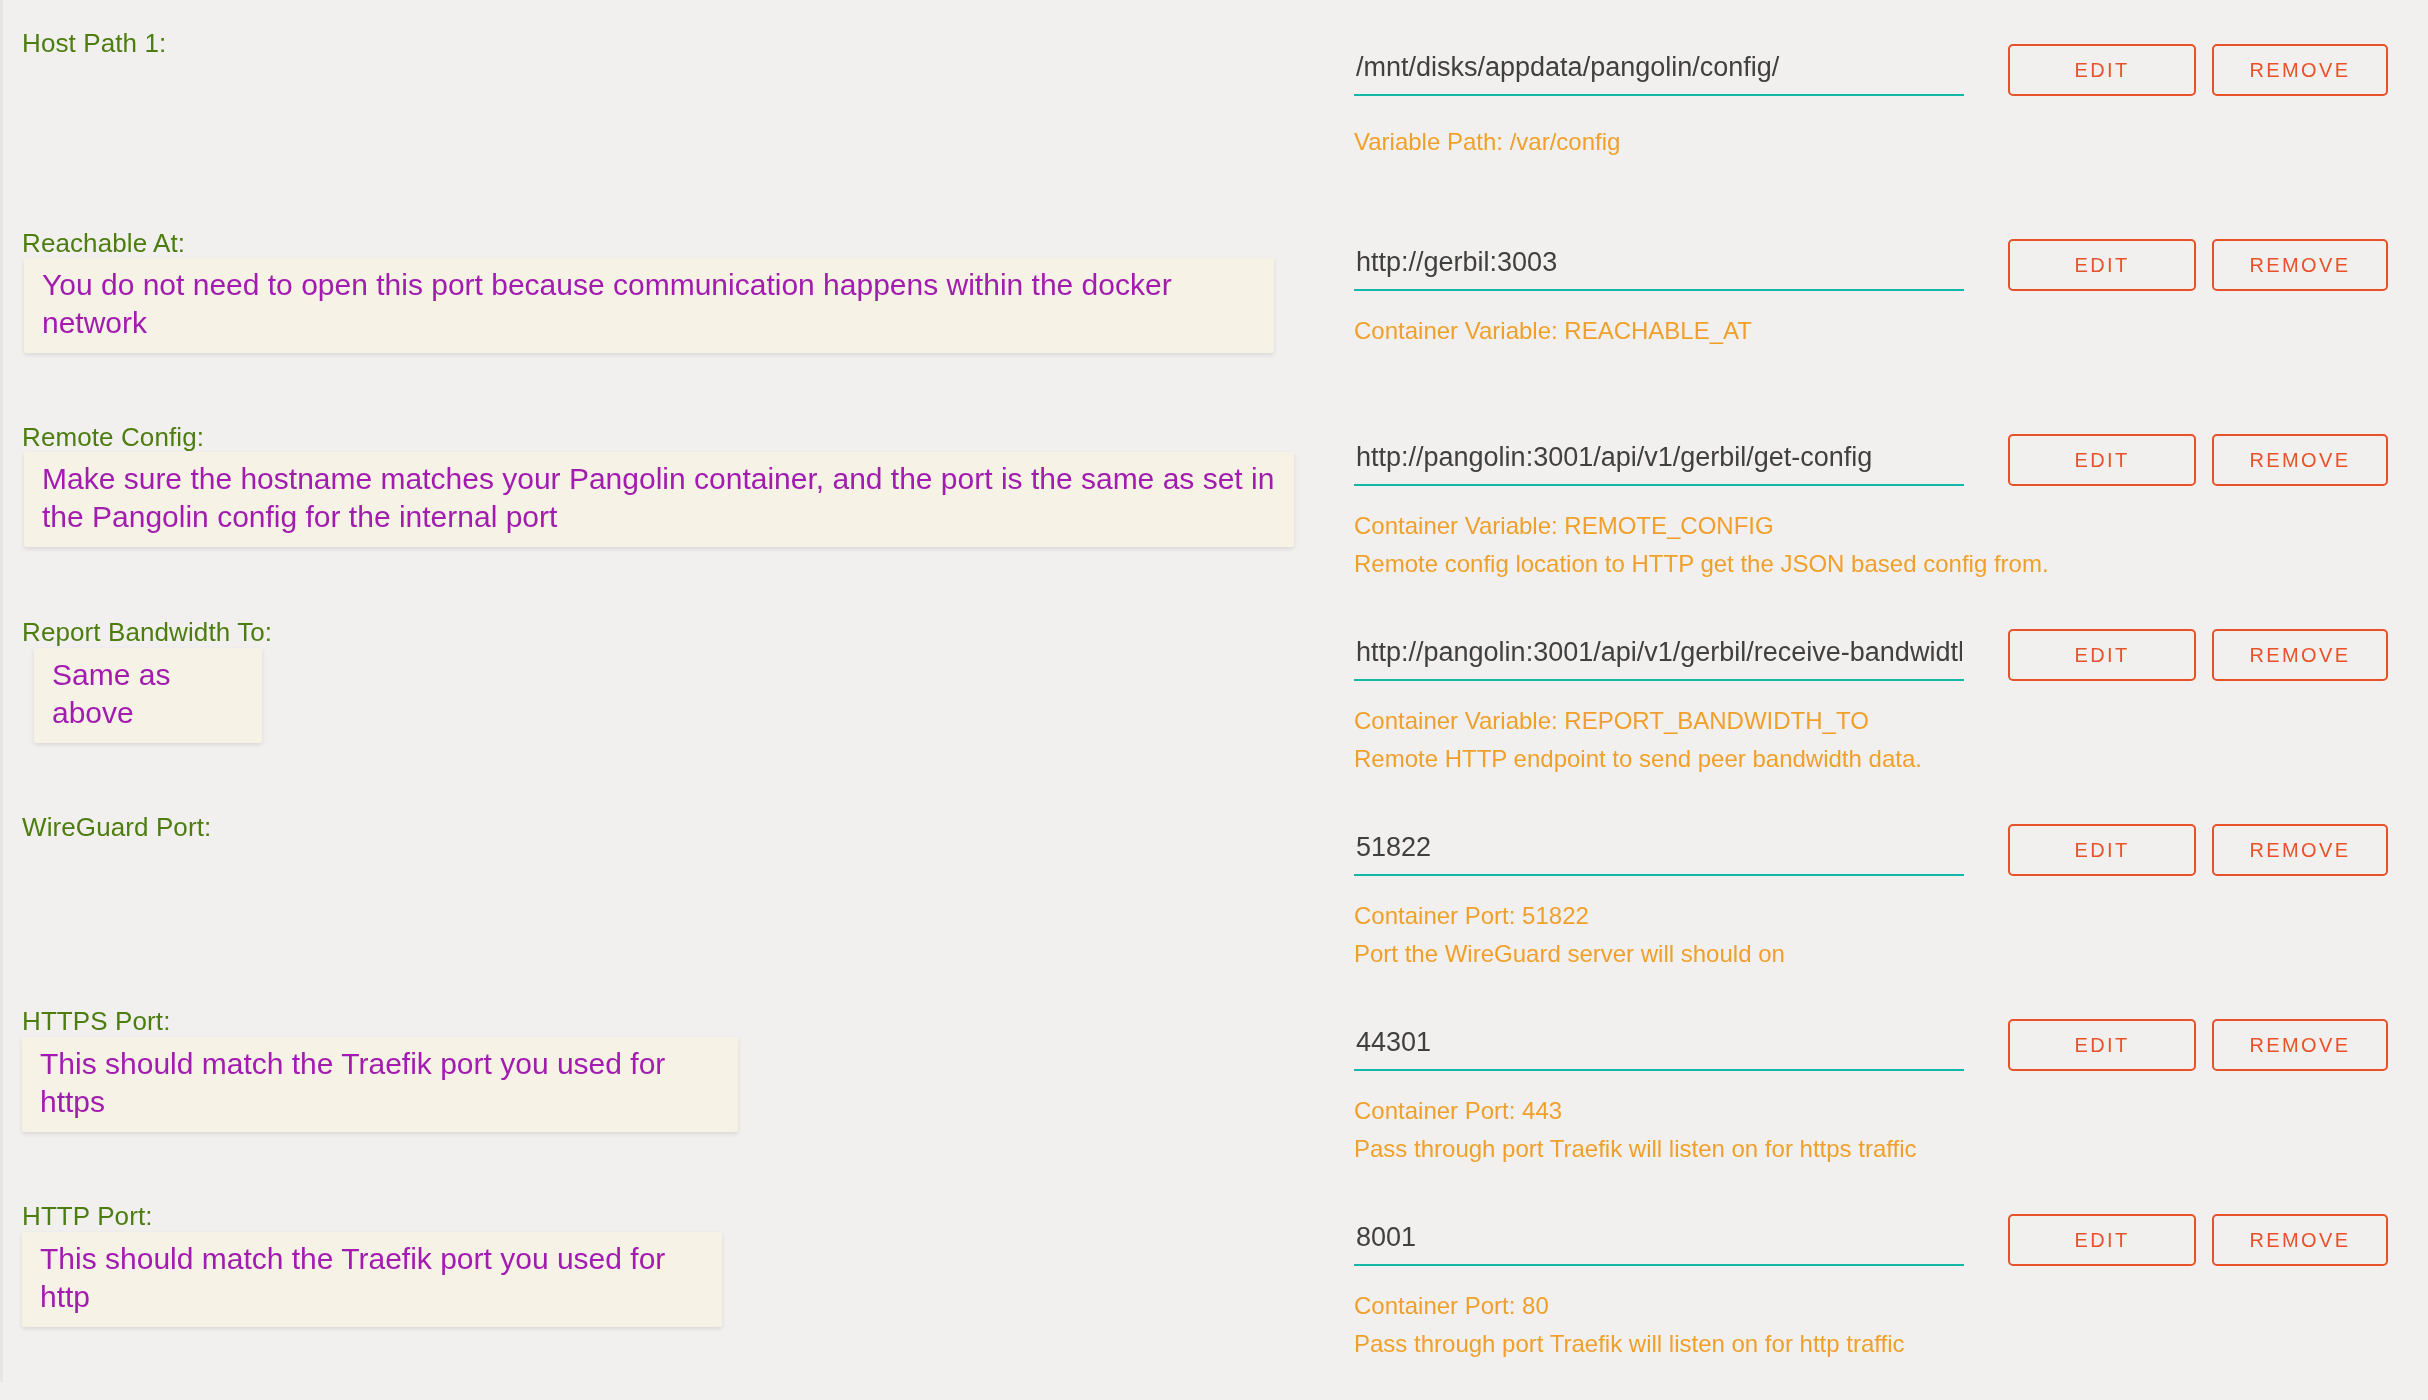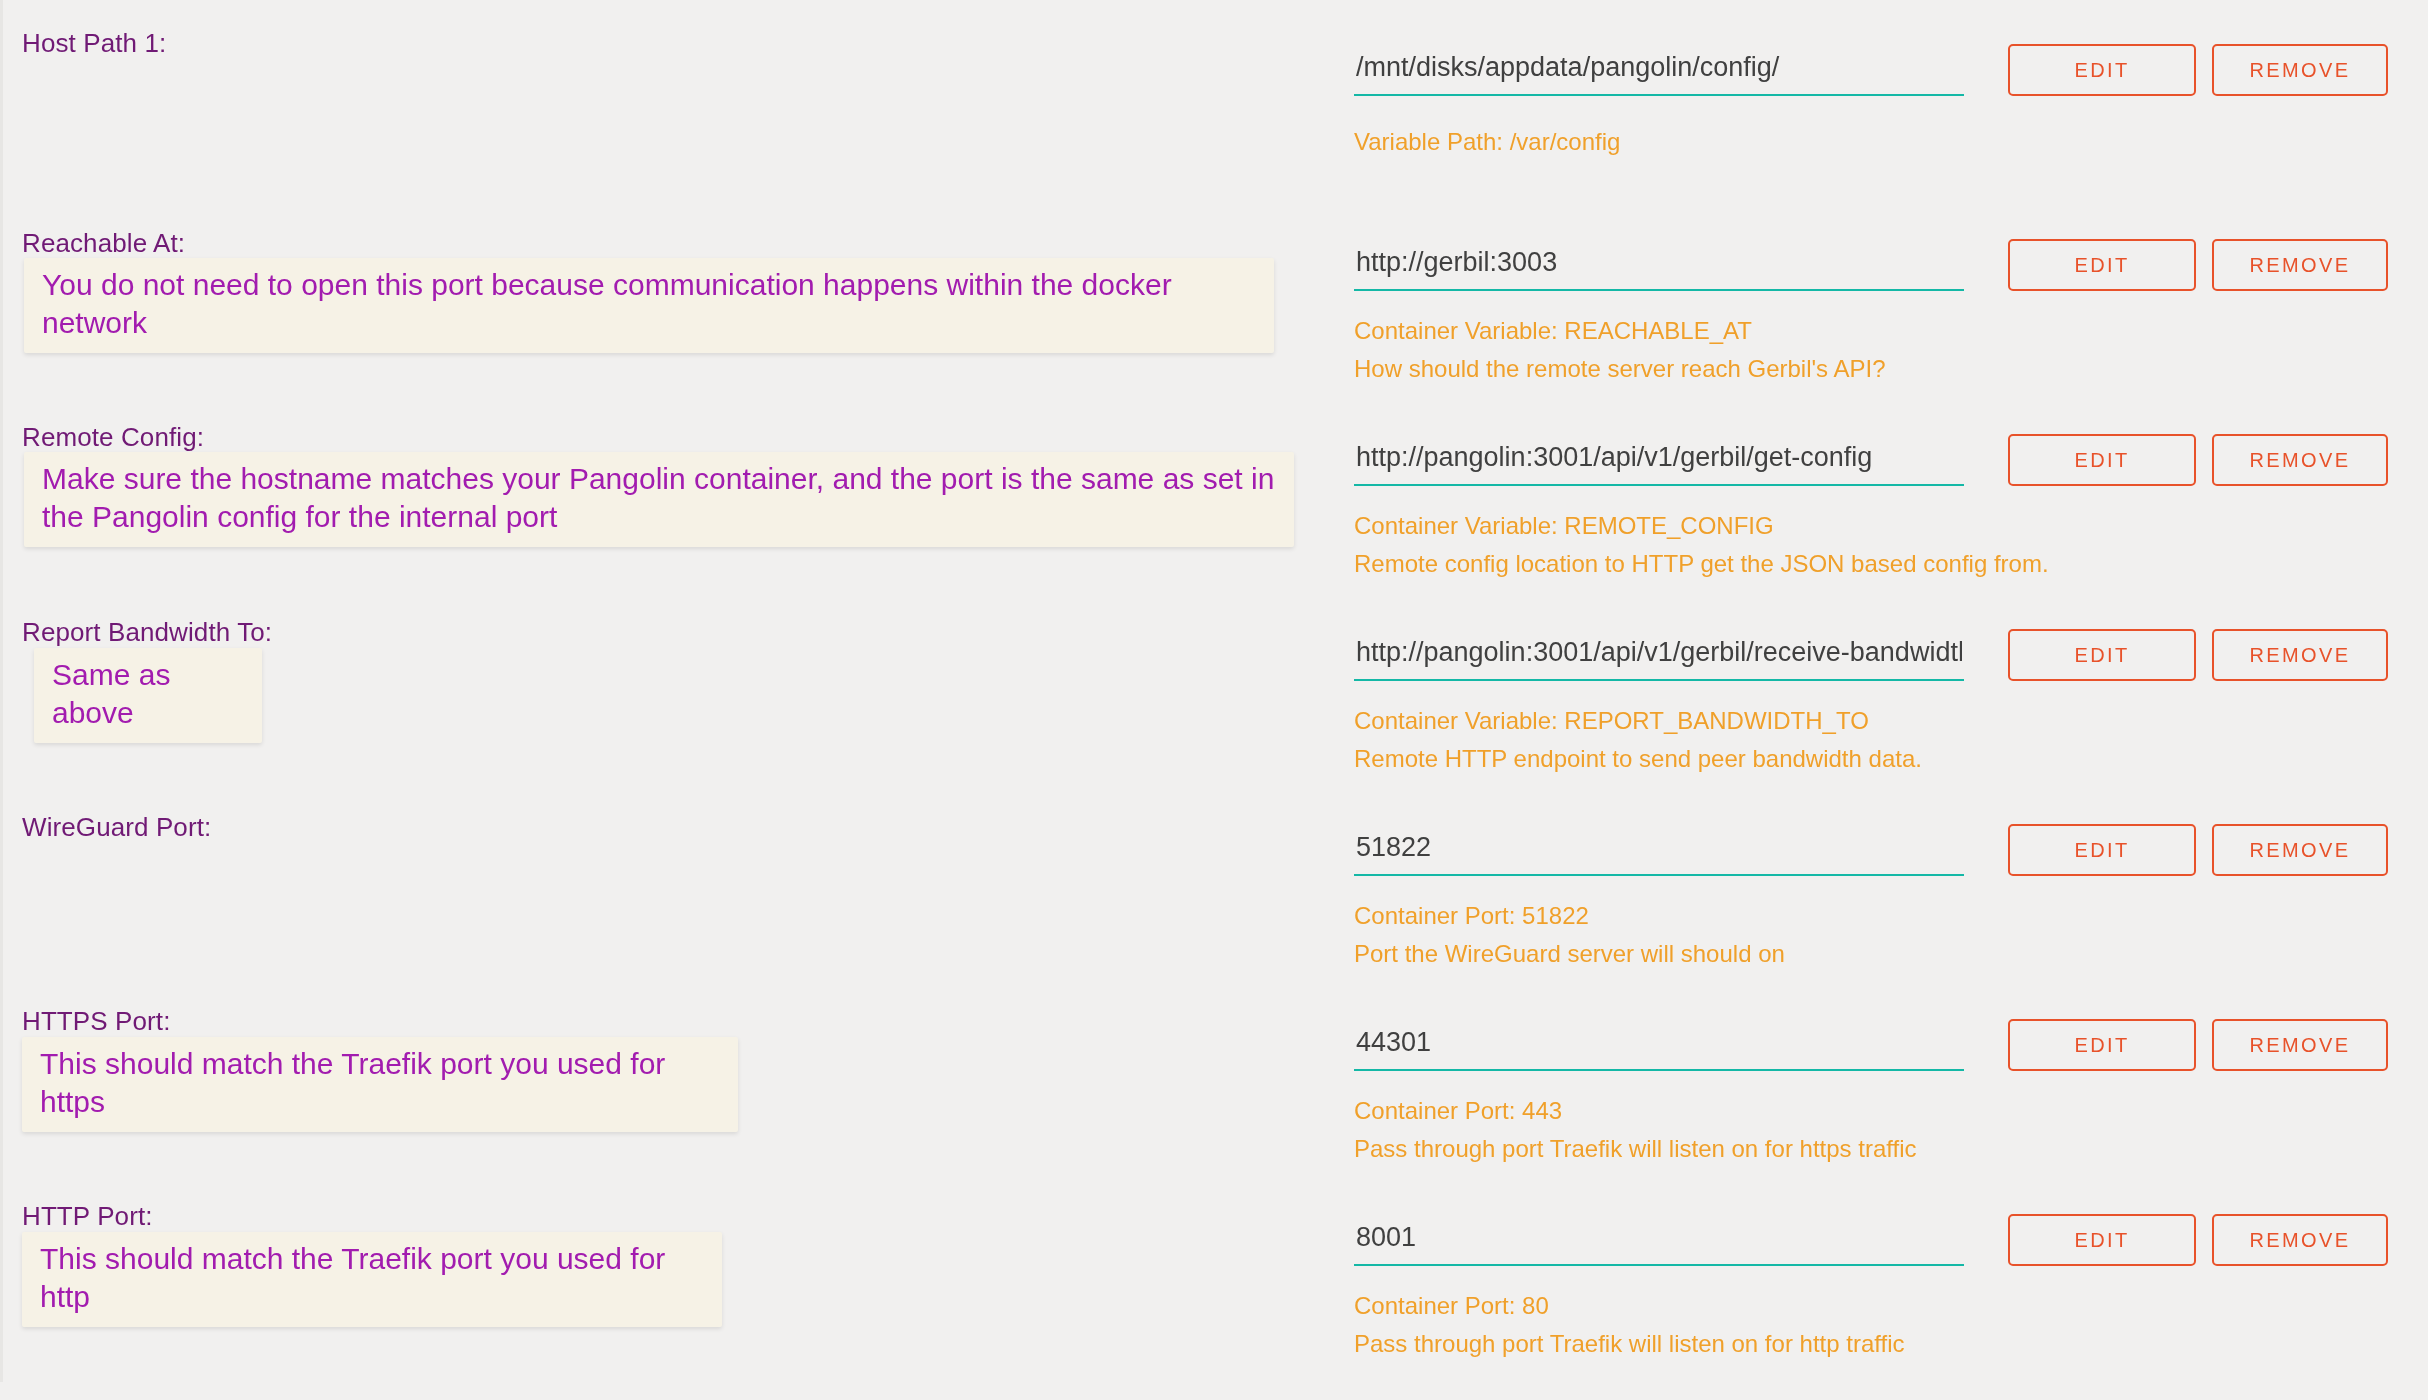--- a/index.html
+++ b/index.html
@@ -25,21 +25,21 @@
   .left-col {
     position: absolute;
     left: 0;
     top: 0;
     width: 1340px;
     height: 1400px;
   }
   .row-label {
     position: absolute;
     font-size: 26px;
-    color: #701a75;
+    color: #4d7c0f;
     letter-spacing: 0.1px;
   }
   .tip {
     position: absolute;
     background: #f6f2e6;
     color: #a21caf;
     font-size: 30px;
     line-height: 1.28;
     padding: 8px 18px 10px 18px;
     border-radius: 2px;
@@ -157,21 +157,20 @@
       <button class="btn btn-edit">EDIT</button>
       <button class="btn btn-remove">REMOVE</button>
       <div class="hint" style="top:78px;">Variable Path: /var/config</div>
     </div>
 
     <div class="field-row" style="top:243px;">
       <input class="text-input" type="text" value="http://gerbil:3003" style="">
       <button class="btn btn-edit">EDIT</button>
       <button class="btn btn-remove">REMOVE</button>
       <div class="hint" style="top:72px;">Container Variable: REACHABLE_AT</div>
-      <div class="hint" style="top:110px;">How should the remote server reach Gerbil's API?</div>
     </div>
 
     <div class="field-row" style="top:438px;">
       <input class="text-input" type="text" value="http://pangolin:3001/api/v1/gerbil/get-config" style="">
       <button class="btn btn-edit">EDIT</button>
       <button class="btn btn-remove">REMOVE</button>
       <div class="hint" style="top:72px;">Container Variable: REMOTE_CONFIG</div>
       <div class="hint" style="top:110px;">Remote config location to HTTP get the JSON based config from.</div>
     </div>
 

